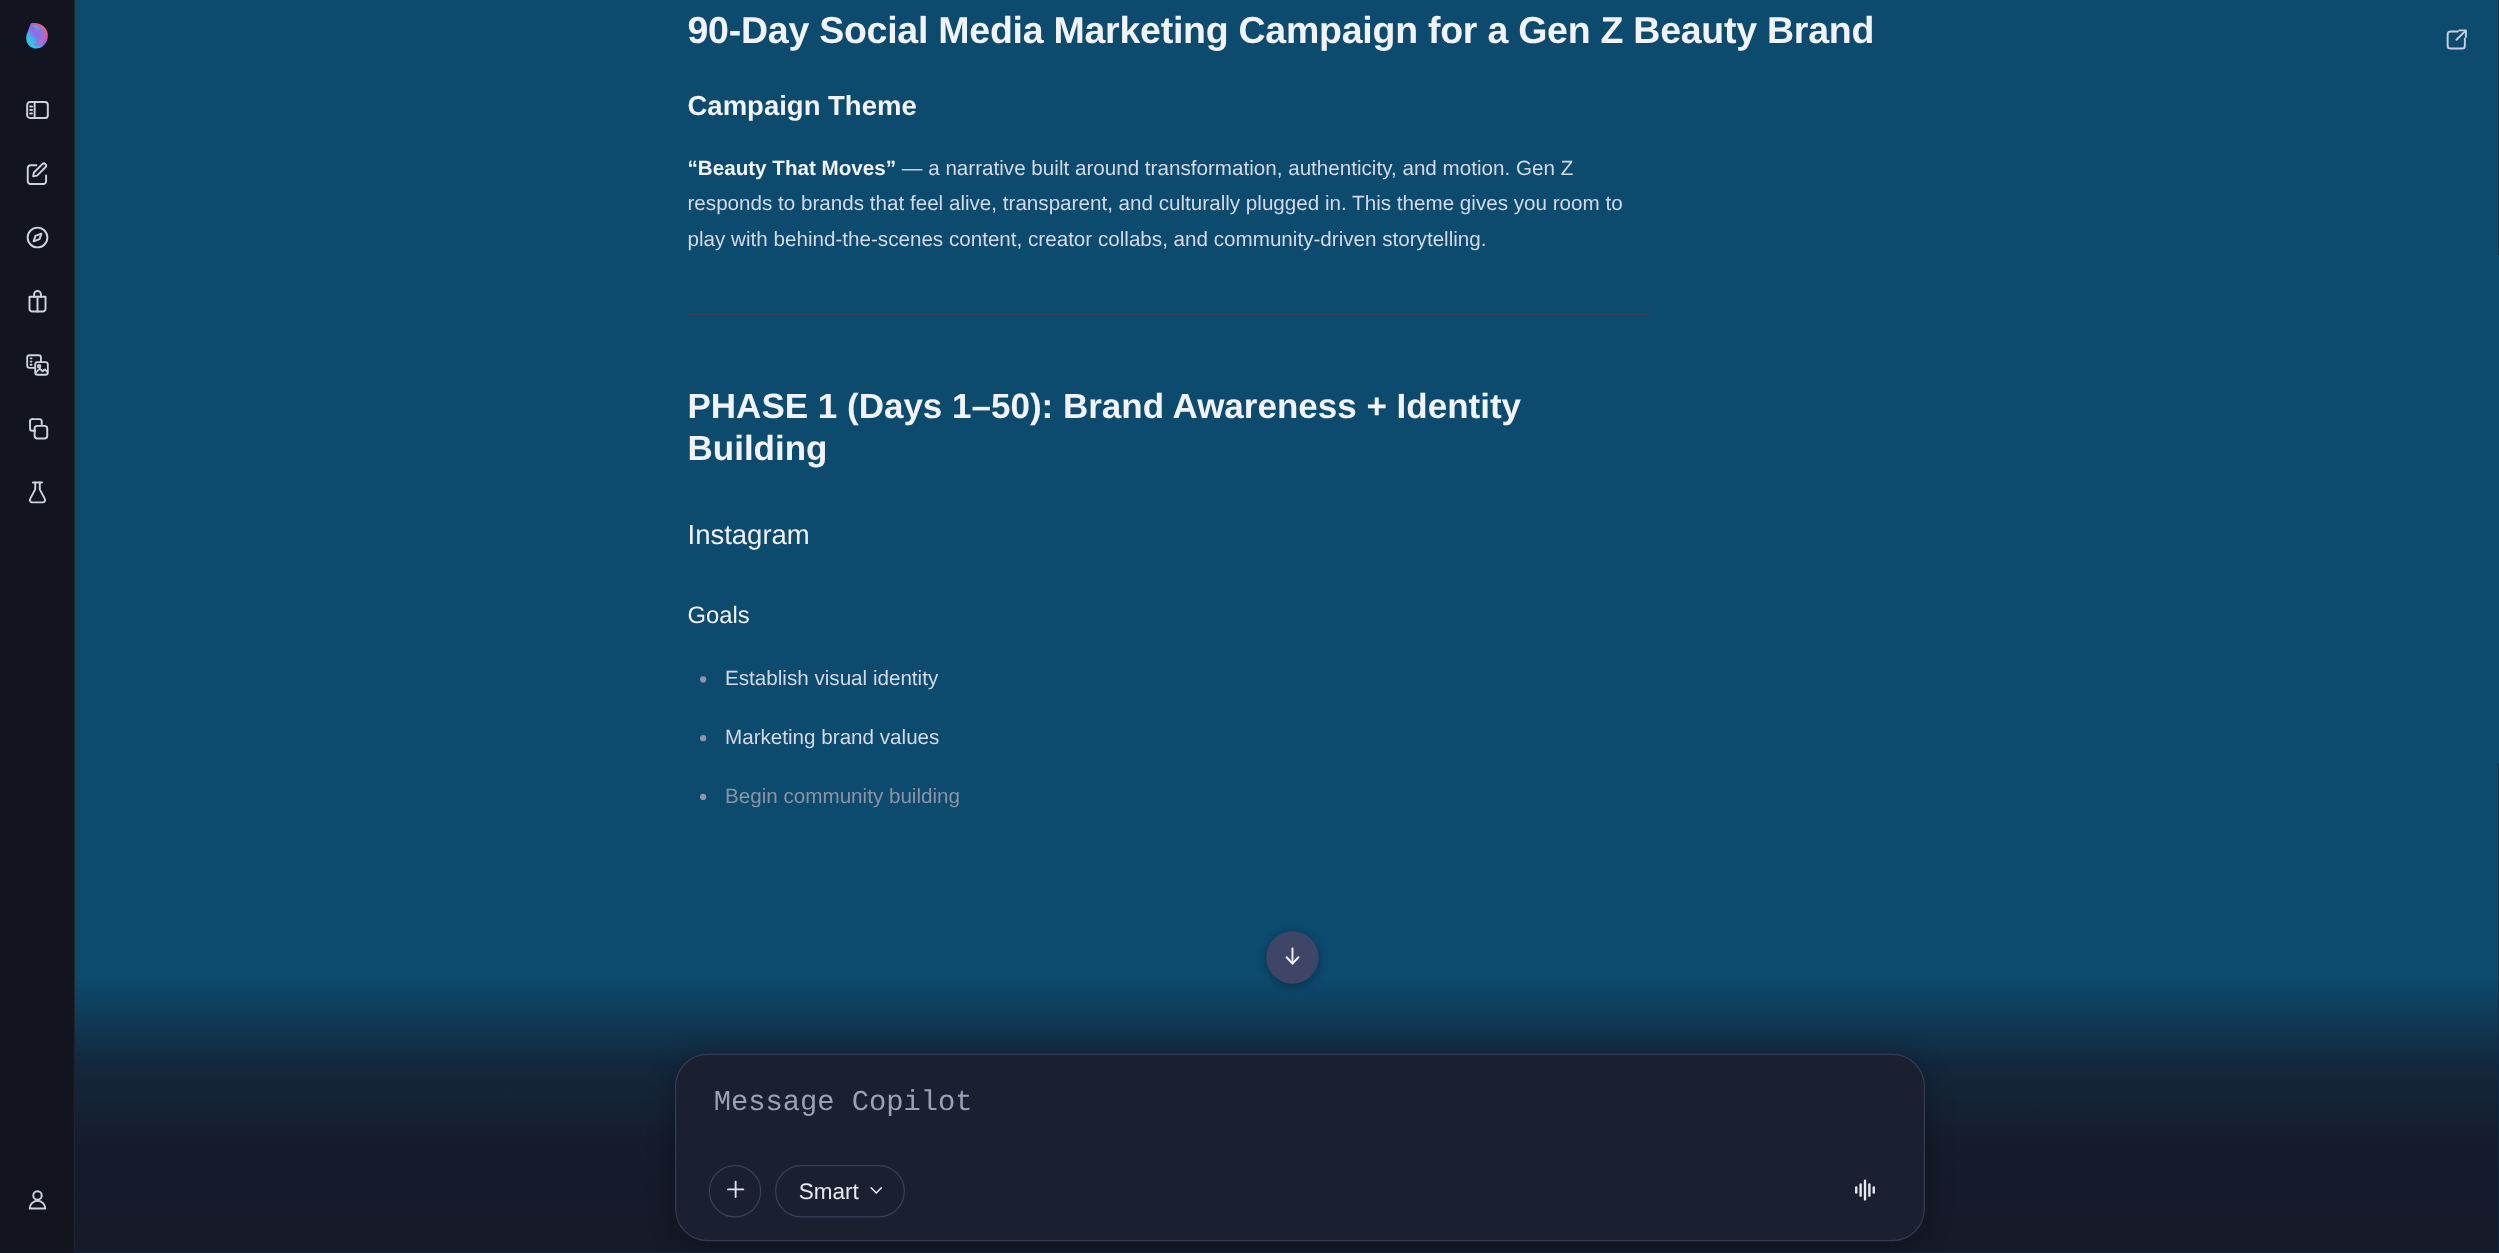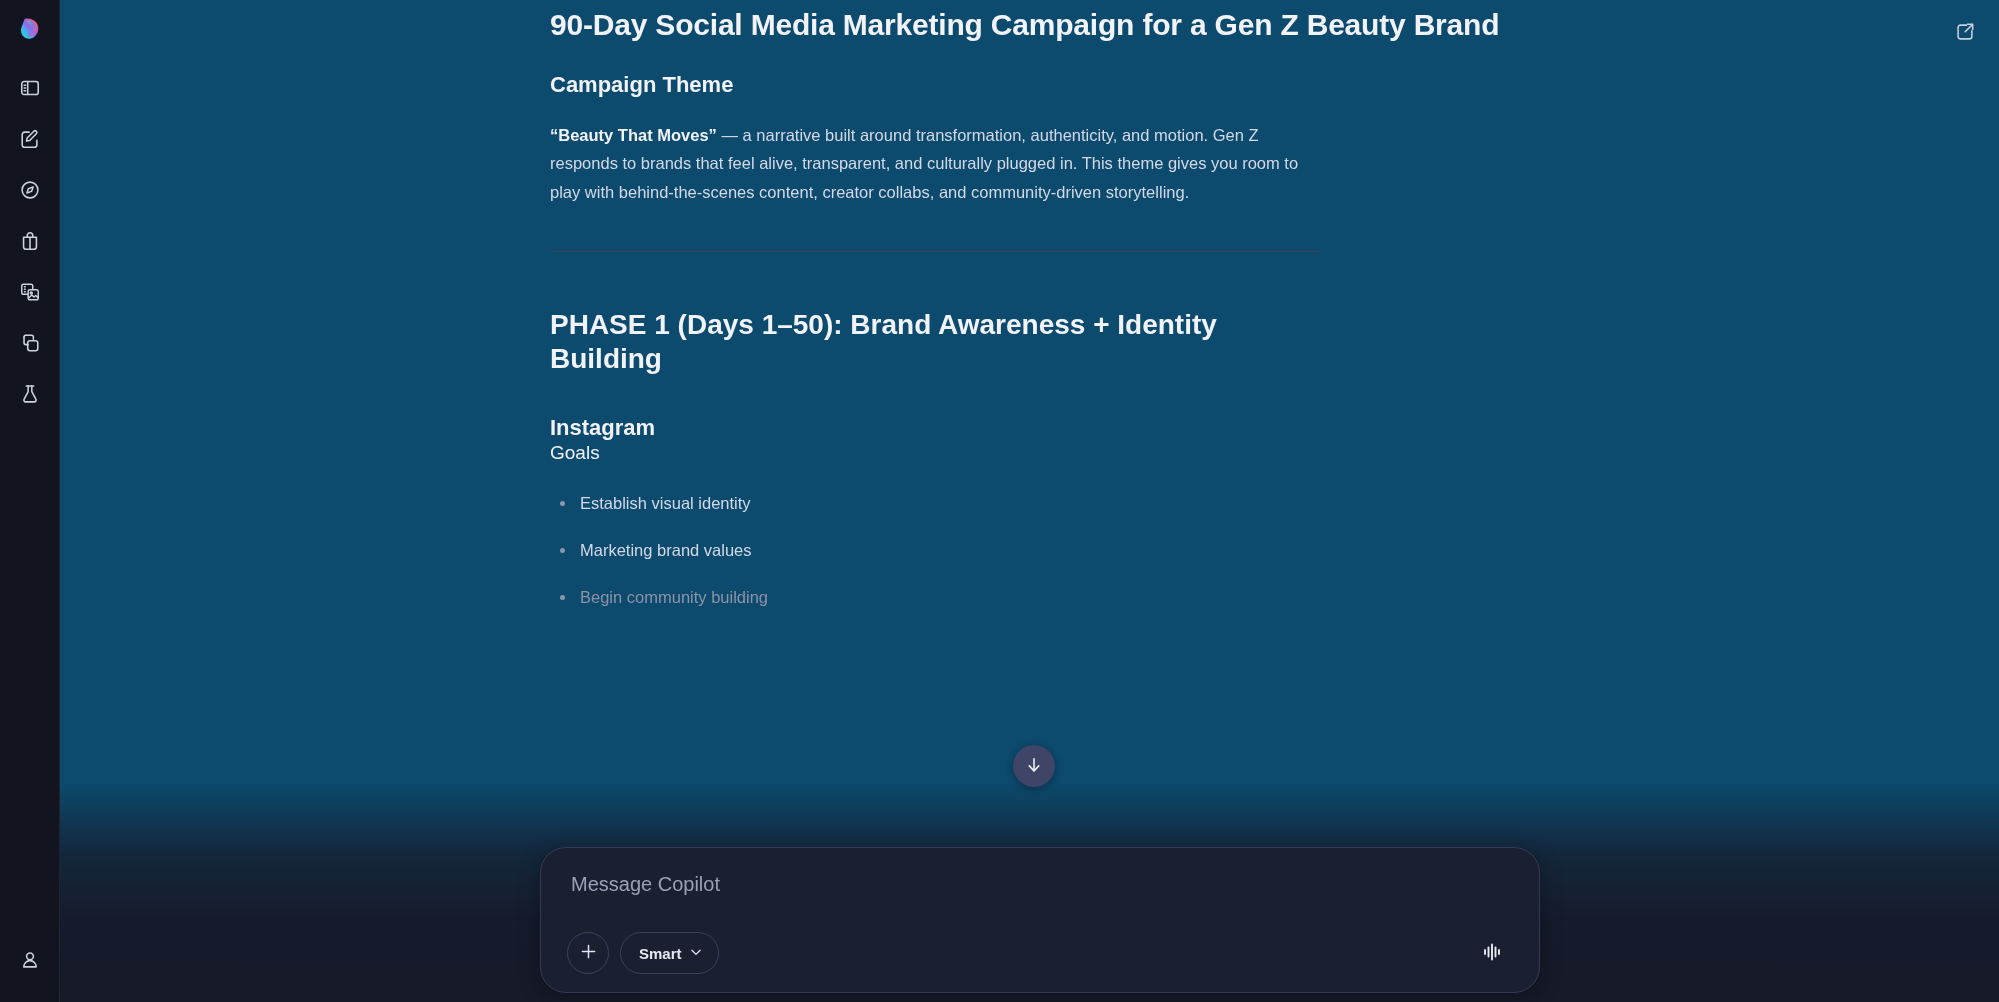--- a/index.html
+++ b/index.html
@@ -150,22 +150,23 @@
     line-height: 1.2;
     font-weight: 700;
     color: #f1f3f8;
     max-width: 720px;
     margin-bottom: 40px;
   }
 
   h3.platform-h {
     font-size: 22px;
     line-height: 1.2;
-    font-weight: 700;
+    font-weight: 400;
     color: #f1f3f8;
+    margin-bottom: 40px;
   }
 
   h4.goals-h {
     font-size: 19px;
     line-height: 1.2;
     font-weight: 400;
     color: #f1f3f8;
     margin-bottom: 27px;
   }
 
@@ -238,22 +239,22 @@
     z-index: 15;
     box-shadow: 0 4px 22px rgba(0,0,0,0.30);
   }
 
   #composer-input {
     width: 100%;
     background: transparent;
     border: none;
     outline: none;
     color: #e8ebf2;
-    font-family: Liberation Sans, sans-serif;
-    font-size: 20px;
+    font-family: Liberation Mono, monospace;
+    font-size: 23px;
     line-height: 1.4;
     padding: 0 0 4px 4px;
     margin-bottom: 30px;
   }
   #composer-input::placeholder { color: #9aa1b5; }
 
   #composer-bar {
     display: flex;
     align-items: center;
     gap: 11px;
@@ -278,22 +279,22 @@
     border-radius: 21px;
     background: transparent;
     border: 1px solid #3a415c;
     display: flex;
     align-items: center;
     gap: 7px;
     padding: 0 15px 0 18px;
     cursor: pointer;
     color: #e6e9f2;
     font-family: "Liberation Sans", sans-serif;
-    font-size: 15px;
-    font-weight: 700;
+    font-size: 18px;
+    font-weight: 400;
     flex: 0 0 auto;
   }
 
   .bar-spacer { flex: 1 1 auto; }
 
   #voice-btn {
     width: 42px;
     height: 42px;
     border-radius: 50%;
     background: transparent;

